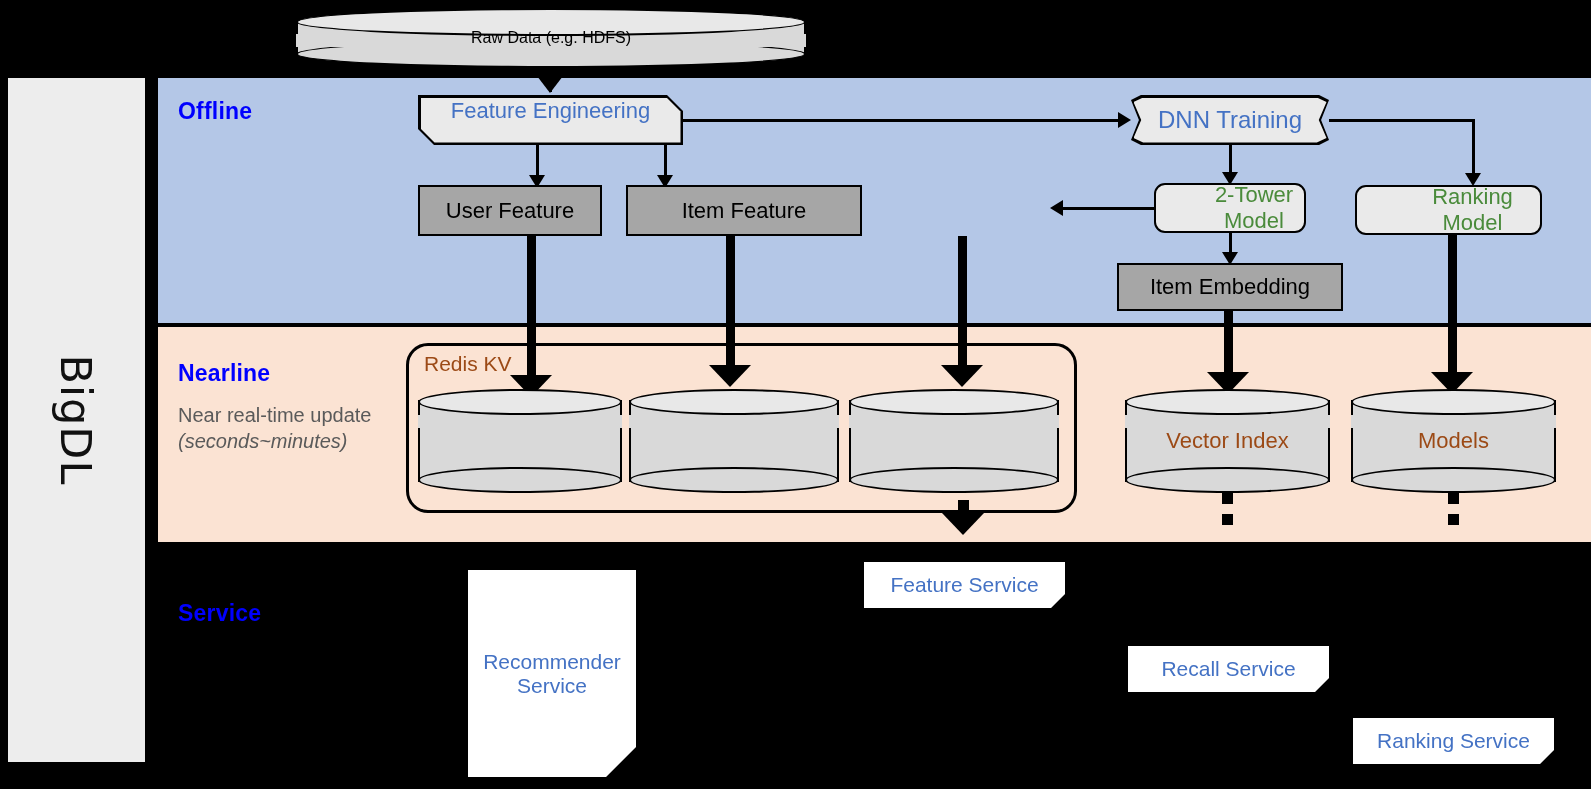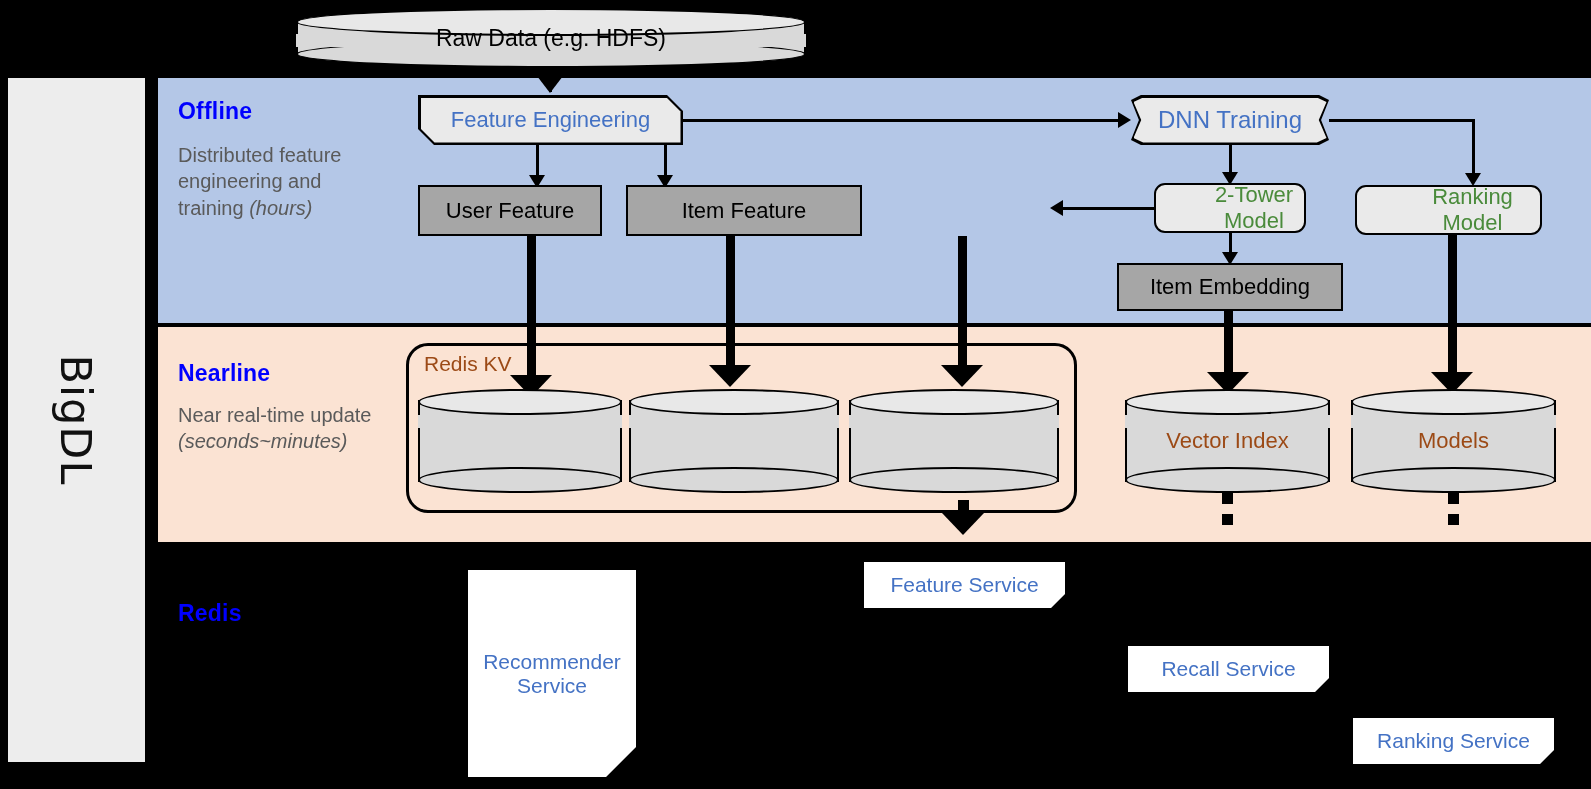--- a/index.html
+++ b/index.html
@@ -42,21 +42,21 @@
   .proc{background:#eaeaea;border:2.5px solid #000;font-size:22px;}
   .proc.green-txt{color:#4a8b3b;}
   .rounded{border-radius:11px;padding-left:48px;}
 
   
   .chamfer{clip-path:polygon(0 0, calc(100% - 16px) 0, 100% 16px, 100% 100%, 16px 100%, 0 calc(100% - 16px));
            border:none;background:#000;}
   .chamfer .inner{position:absolute;left:2.5px;top:2.5px;right:2.5px;bottom:2.5px;
            background:#eaeaea;
            clip-path:polygon(0 0, calc(100% - 14px) 0, 100% 14px, 100% 100%, 14px 100%, 0 calc(100% - 14px));
-           display:flex;align-items:center;justify-content:center;}
+           display:flex;justify-content:center;}
 
   
   .bracket{background:#000;border:none;
     clip-path:polygon(0% 10%, 5% 0%, 95% 0%, 100% 10%, 96% 50%, 100% 90%, 95% 100%, 5% 100%, 0% 90%, 4% 50%);}
   .bracket .inner{position:absolute;left:2.5px;top:2.5px;right:2.5px;bottom:2.5px;background:#eaeaea;
     clip-path:polygon(0% 10%, 5% 0%, 95% 0%, 100% 10%, 96% 50%, 100% 90%, 95% 100%, 5% 100%, 0% 90%, 4% 50%);
     display:flex;align-items:center;justify-content:center;}
 
   
   .cyl{position:absolute;}
@@ -68,21 +68,21 @@
       background:#d9d9d9;border:2.5px solid #000;box-sizing:border-box;}
   .cyl .cap{position:absolute;left:0;right:0;top:26px;height:13px;background:#d9d9d9;}
   .cyl .lbl{position:absolute;left:0;right:0;top:0;bottom:0;display:flex;
       align-items:center;justify-content:center;font-size:22px;color:#9c4a16;z-index:4;}
 
   
   #raw-data{left:296px;top:8px;width:510px;height:60px;}
   #raw-data .body{top:14px;bottom:14px;}
   #raw-data .top{height:28px;}
   #raw-data .bot{height:28px;}
-  #raw-data .lbl{color:#000;font-size:23px;text-align:center;}
+  #raw-data .lbl{color:#000;font-size:16px;text-align:center;}
 
   
   #redis-container{position:absolute;left:406px;top:343px;width:665px;height:164px;
      border:3px solid #000;border-radius:22px;background:transparent;}
   #redis-label{position:absolute;left:424px;top:352px;font-size:21px;color:#9c4a16;}
 
   
   .doc{position:absolute;background:#fff;font-size:21px;color:#4472c4;
        display:flex;align-items:center;justify-content:center;text-align:center;
        clip-path:polygon(0 0, 100% 0, 100% calc(100% - 14px), calc(100% - 14px) 100%, 0 100%);}
@@ -120,26 +120,25 @@
     <div id="bigdl-label">
       <span>BigDL</span>
     </div>
   </div>
 
   <div class="band" id="offline-band"></div>
   <div class="band" id="nearline-band"></div>
   <div class="band" id="online-band"></div>
 
   <div class="band-title" id="offline-title">Offline</div>
-  <div class="band-sub" id="offline-sub"><span>Distributed feature engineering and training </span><i>(hours)</i></div>
 
   <div class="band-title" id="nearline-title">Nearline</div>
   <div class="band-sub" id="nearline-sub"><span>Near real-time update </span><i>(seconds~minutes)</i></div>
 
-  <div class="band-title" id="online-title">Redis</div>
+  <div class="band-title" id="online-title">Service</div>
 
   <div class="cyl" id="raw-data">
     <div class="body"></div>
     <div class="bot"></div>
     <div class="cap"></div>
     <div class="top"></div>
     <div class="lbl">Raw Data (e.g. HDFS)</div>
   </div>
 
   <div class="ln vl" style="left:549px;top:68px;height:24px;"></div>

